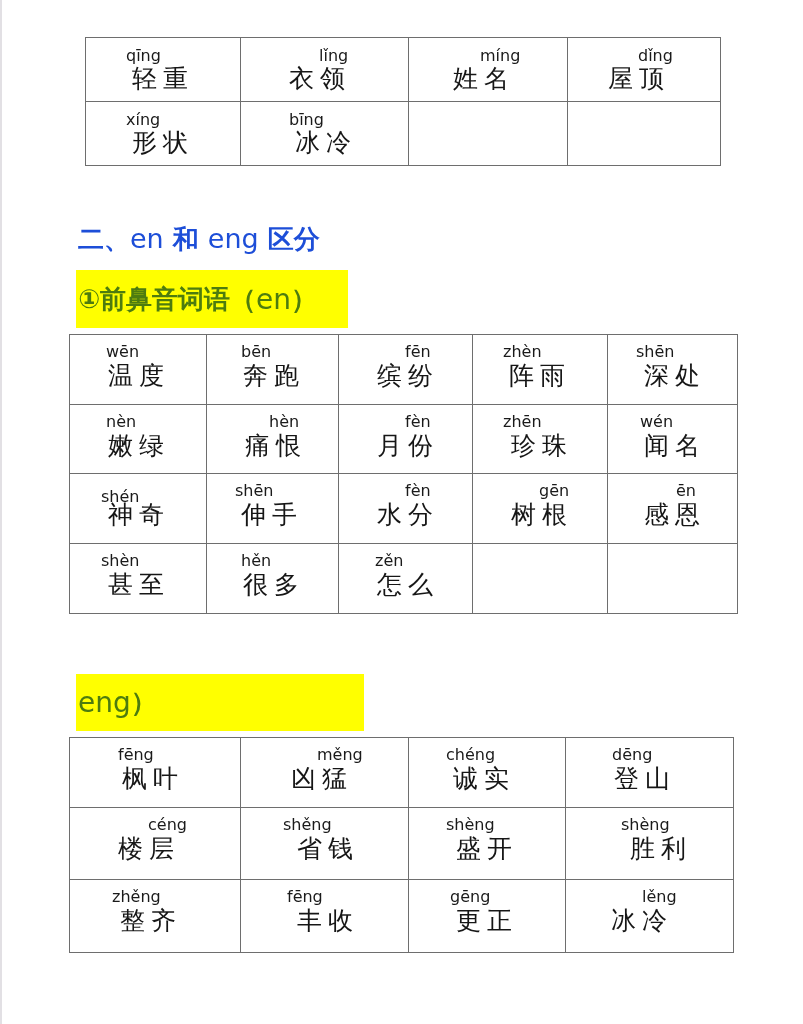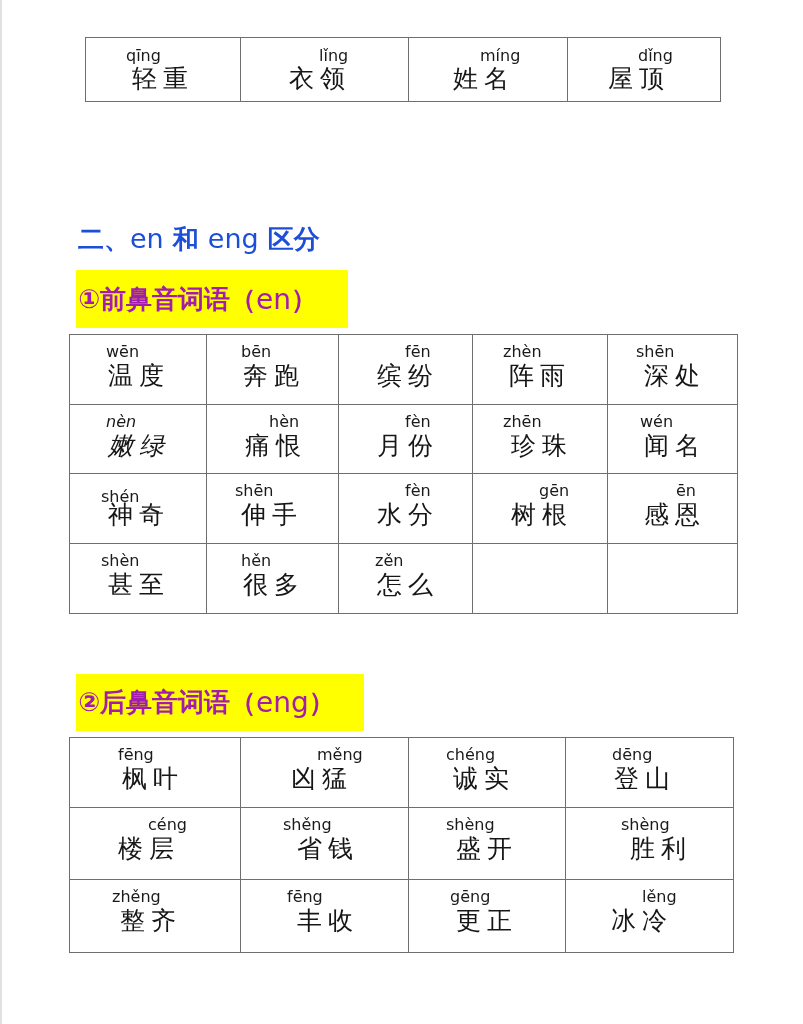--- a/index.html
+++ b/index.html
@@ -33,21 +33,21 @@
   }
   .heading {
     position: absolute; left: 78px; top: 222px;
     font-family: "DejaVu Sans", "Liberation Sans", sans-serif;
     font-size: 26px; font-weight: bold; color: #1d4ed8; white-space: nowrap;
   }
   .heading .latin { font-weight: normal; font-size: 27px; }
   .subhead {
     position: absolute; background: #ffff00;
     font-family: "DejaVu Sans", "Liberation Sans", sans-serif;
-    font-size: 26px; font-weight: bold; color: #a21caf;
+    font-size: 26px; font-weight: bold; color: #4d7c0f;
     white-space: nowrap; box-sizing: border-box; padding-left: 2px;
     display: flex; align-items: center;
   }
   .subhead .latin { font-weight: normal; font-size: 28px; }
 </style>
 </head>
 <body>
 
 <div class="page-edge"></div>
 
@@ -70,20 +70,38 @@
         </td>
         <td style="height: 63px;">
           <span class="py" style="left: 71px; top: 10px;">míng</span>
           <span class="hz" style="left: 44px; top: 28px;">姓名</span>
         </td>
         <td style="height: 63px;">
           <span class="py" style="left: 70px; top: 10px;">dǐng</span>
           <span class="hz" style="left: 40px; top: 28px;">屋顶</span>
         </td>
       </tr>
+      <tr style="height: 63px;">
+        <td style="height: 63px;">
+          <span class="py" style="left: 40px; top: 10px;">xíng</span>
+          <span class="hz" style="left: 46px; top: 28px;">形状</span>
+        </td>
+        <td style="height: 63px;">
+          <span class="py" style="left: 48px; top: 10px;">bīng</span>
+          <span class="hz" style="left: 54px; top: 28px;">冰冷</span>
+        </td>
+        <td style="height: 63px;">
+          <span class="py" style="left: 0px; top: 0px;"></span>
+          <span class="hz" style="left: 0px; top: 0px;"></span>
+        </td>
+        <td style="height: 63px;">
+          <span class="py" style="left: 0px; top: 0px;"></span>
+          <span class="hz" style="left: 0px; top: 0px;"></span>
+        </td>
+      </tr>
     </tbody>
 </table>
 
 <div class="heading">
   <span>二、</span><span class="latin">en</span><span> 和 </span><span class="latin">eng</span><span> 区分</span>
 </div>
 
 <div class="subhead" style="left:76px; top:270px; width:272px; height:58px;">
   <span>①前鼻音词语（</span>
     <span class="latin">en</span>
@@ -115,21 +133,21 @@
         <td style="height: 69px;">
           <span class="py" style="left: 30px; top: 9px;">zhèn</span>
           <span class="hz" style="left: 36px; top: 28px;">阵雨</span>
         </td>
         <td style="height: 69px;">
           <span class="py" style="left: 28px; top: 9px;">shēn</span>
           <span class="hz" style="left: 36px; top: 28px;">深处</span>
         </td>
       </tr>
       <tr style="height: 68px;">
-        <td style="height: 68px; font-style: italic;">
+        <td style="height: 68px;">
           <span class="py" style="left: 36px; top: 9px;">nèn</span>
           <span class="hz" style="left: 38px; top: 28px;">嫩绿</span>
         </td>
         <td style="height: 68px;">
           <span class="py" style="left: 62px; top: 9px;">hèn</span>
           <span class="hz" style="left: 38px; top: 28px;">痛恨</span>
         </td>
         <td style="height: 68px;">
           <span class="py" style="left: 66px; top: 9px;">fèn</span>
           <span class="hz" style="left: 38px; top: 28px;">月份</span>
@@ -184,21 +202,20 @@
         </td>
         <td style="height: 69px;">
           <span class="py" style="left: 0px; top: 0px;"></span>
           <span class="hz" style="left: 0px; top: 0px;"></span>
         </td>
       </tr>
     </tbody>
 </table>
 
 <div class="subhead" style="left:76px; top:674px; width:288px; height:57px;">
-  <span>②后鼻音词语（</span>
     <span class="latin">eng</span>
     <span>）</span>
 </div>
 
 <table class="grid" id="tbl-back" style="left:69px; top:737px; width:664px;">
   <colgroup>
       <col style="width:171px">
       <col style="width:168px">
       <col style="width:157px">
       <col style="width:168px">

